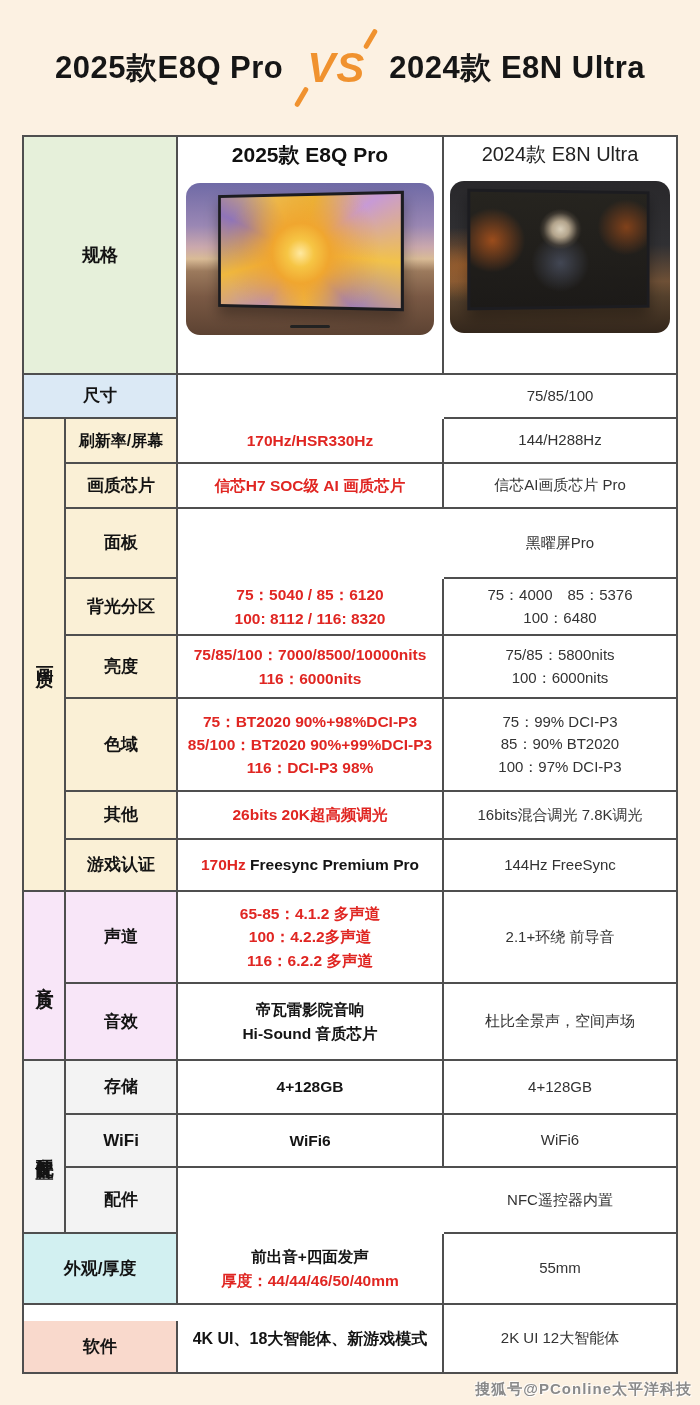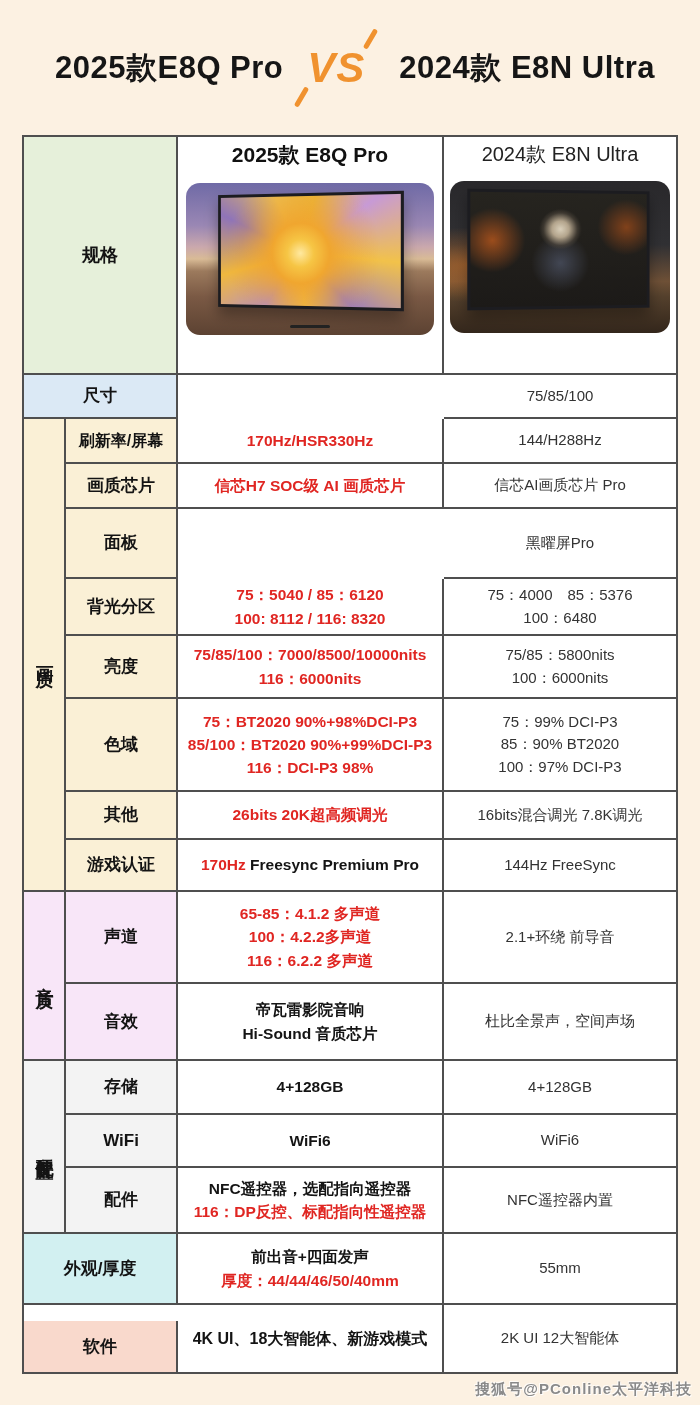--- a/index.html
+++ b/index.html
@@ -19,21 +19,21 @@
   html,body{width:700px;height:1405px;}
   body{
     background:var(--bg);
     font-family:"Liberation Sans", sans-serif;
     position:relative;
     overflow:hidden;
     color:#141414;
   }
   
   .title{height:135px;display:flex;align-items:center;justify-content:center;gap:18px;}
-  .title .side{font-size:31px;font-weight:700;color:#161616;letter-spacing:.5px;margin-left:10px;}
+  .title .side{font-size:31px;font-weight:700;color:#161616;letter-spacing:.5px;}
   .vs-wrap{position:relative;display:inline-block;padding:0 6px;}
   .vs{font-size:42px;font-weight:800;font-style:italic;color:var(--orange);letter-spacing:1px;}
   .slash{position:absolute;width:5px;height:22px;background:var(--orange);border-radius:3px;transform:rotate(30deg);}
   .slash.s1{top:-16px;right:-2px;}
   .slash.s2{bottom:-16px;left:-2px;}
   
   .tbl{
     width:656px;margin:0 auto;border:2px solid var(--bd);
     display:grid;
     grid-template-columns:42px 112px 266px 1fr;
@@ -275,24 +275,20 @@
   <div class="cell" style="grid-area:14/3/15/4">
     <span class="ablk">WiFi6</span>
   </div>
   <div class="cell no-r" style="grid-area:14/4/15/5">
     <span class="b">WiFi6</span>
   </div>
 
   <div class="cell bg-gray" style="grid-area:15/2/16/3">
     <span class="lab">配件</span>
   </div>
-  <div class="cell" style="grid-area:15/3/16/4">
-    <span class="ablk">NFC遥控器，选配指向遥控器</span>
-    <span class="a">116：DP反控、标配指向性遥控器</span>
-  </div>
   <div class="cell no-r" style="grid-area:15/4/16/5">
     <span class="b">NFC遥控器内置</span>
   </div>
 
   <div class="cell bg-cyan" style="grid-area:16/1/17/3">
     <span class="lab">外观/厚度</span>
   </div>
   <div class="cell" style="grid-area:16/3/17/4">
     <span class="ablk">前出音+四面发声</span>
     <span class="a">厚度：44/44/46/50/40mm</span>

